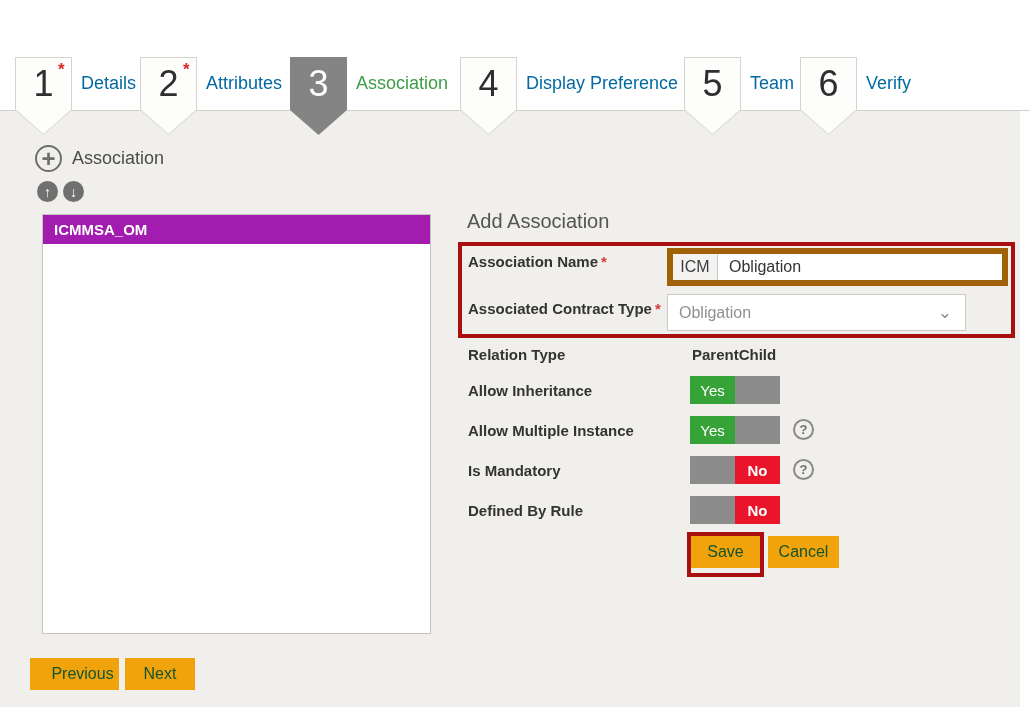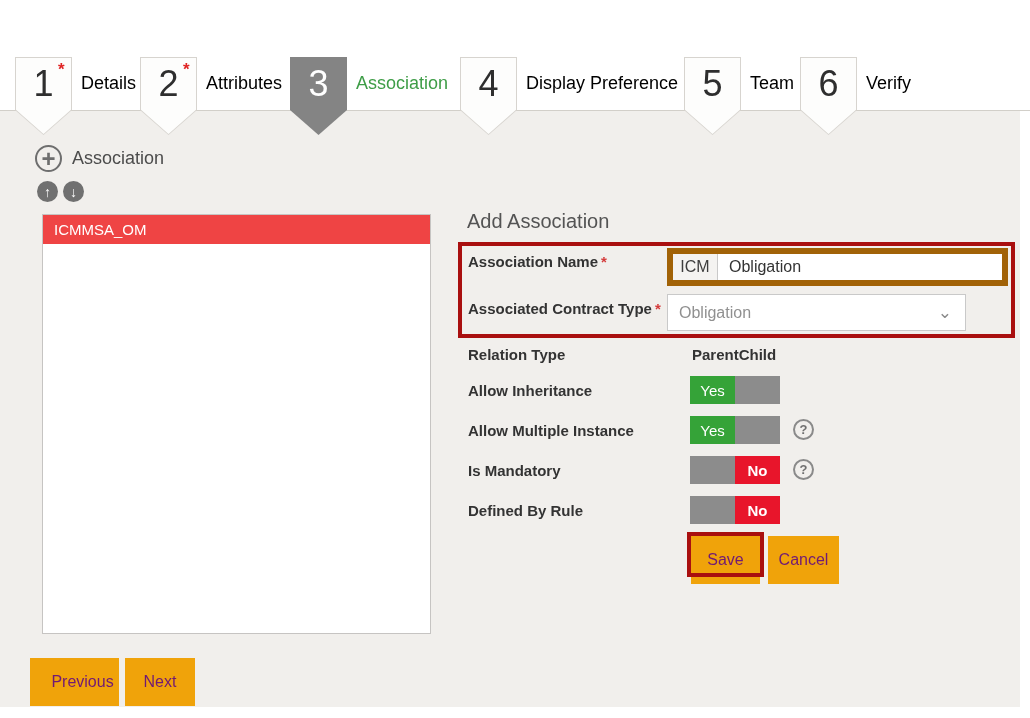--- a/index.html
+++ b/index.html
@@ -19,41 +19,41 @@
             background:#d7d4cf; filter:drop-shadow(0 1px 1px rgba(0,0,0,0.12)); }
   .shield-fill { position:absolute; left:1px; top:1px; right:1px; bottom:1px;
             clip-path:polygon(0 0,100% 0,100% 68%,50% 100%,0 68%);
             background:#fdfdfc; }
   .step.active .shield, .step.active .shield-fill { background:#848484; }
   .step-num { position:absolute; left:0; top:0; width:57px; height:53px; display:flex;
             align-items:center; justify-content:center; font-size:36px; color:#2e2e2e; z-index:2; }
   .step.active .step-num { color:#ffffff; }
   .step-req { position:absolute; left:43px; top:3px; z-index:3; color:#e02424; font-size:17px; font-weight:bold; }
   .step-label { position:absolute; left:66px; top:0; height:53px; display:flex; align-items:center;
-            font-size:18px; color:#000000; white-space:nowrap; }
+            font-size:18px; color:#0369a1; white-space:nowrap; }
   .step.active .step-label { color:#3e9d47; }
 
   
   .add-icon { position:absolute; left:35px; top:145px; width:27px; height:27px; border:2px solid #6e6e6e;
             border-radius:50%; color:#6e6e6e; font-size:24px; font-weight:bold; display:flex;
             align-items:center; justify-content:center; line-height:1; cursor:pointer; z-index:6; background:transparent; }
   .add-label { position:absolute; left:72px; top:145px; height:27px; display:flex; align-items:center;
             font-size:18px; color:#4c4c4c; z-index:6; }
   .circle-btn { position:absolute; width:21px; height:21px; border-radius:50%; background:#707070;
             color:#ffffff; font-size:14px; font-weight:bold; display:flex; align-items:center;
             justify-content:center; cursor:pointer; z-index:6; }
   .btn-up { left:37px; top:181px; }
   .btn-down { left:63px; top:181px; }
 
   .listbox { position:absolute; left:42px; top:214px; width:389px; height:420px; background:#ffffff;
             border:1px solid #c6c4c2; z-index:6; }
-  .list-item-selected { height:29px; background:#ef4444; color:#ffffff; font-size:15px; font-weight:normal;
+  .list-item-selected { height:29px; background:#a21caf; color:#ffffff; font-size:15px; font-weight:bold;
             line-height:29px; padding-left:11px; cursor:pointer; }
 
-  .btn { position:absolute; height:48px; background:#f0a30a; color:#701a75; border:none; font-size:16px;
+  .btn { position:absolute; height:32px; background:#f0a30a; color:#14532d; border:none; font-size:16px;
             font-family:inherit; display:flex; align-items:center; justify-content:center; cursor:pointer; z-index:7; }
   .btn-previous { left:30px; top:658px; width:89px;padding-left:16px; }
   .btn-next { left:125px; top:658px; width:70px; }
 
   
   .panel-heading { position:absolute; left:467px; top:210px; font-size:20px; color:#545454; z-index:6; }
 
   .annot { position:absolute; border:4px solid #a90f0f; z-index:20; pointer-events:none; }
   .annot-fields { left:458px; top:242px; width:557px; height:96px; }
   .annot-save { left:687px; top:532px; width:77px; height:45px; }

